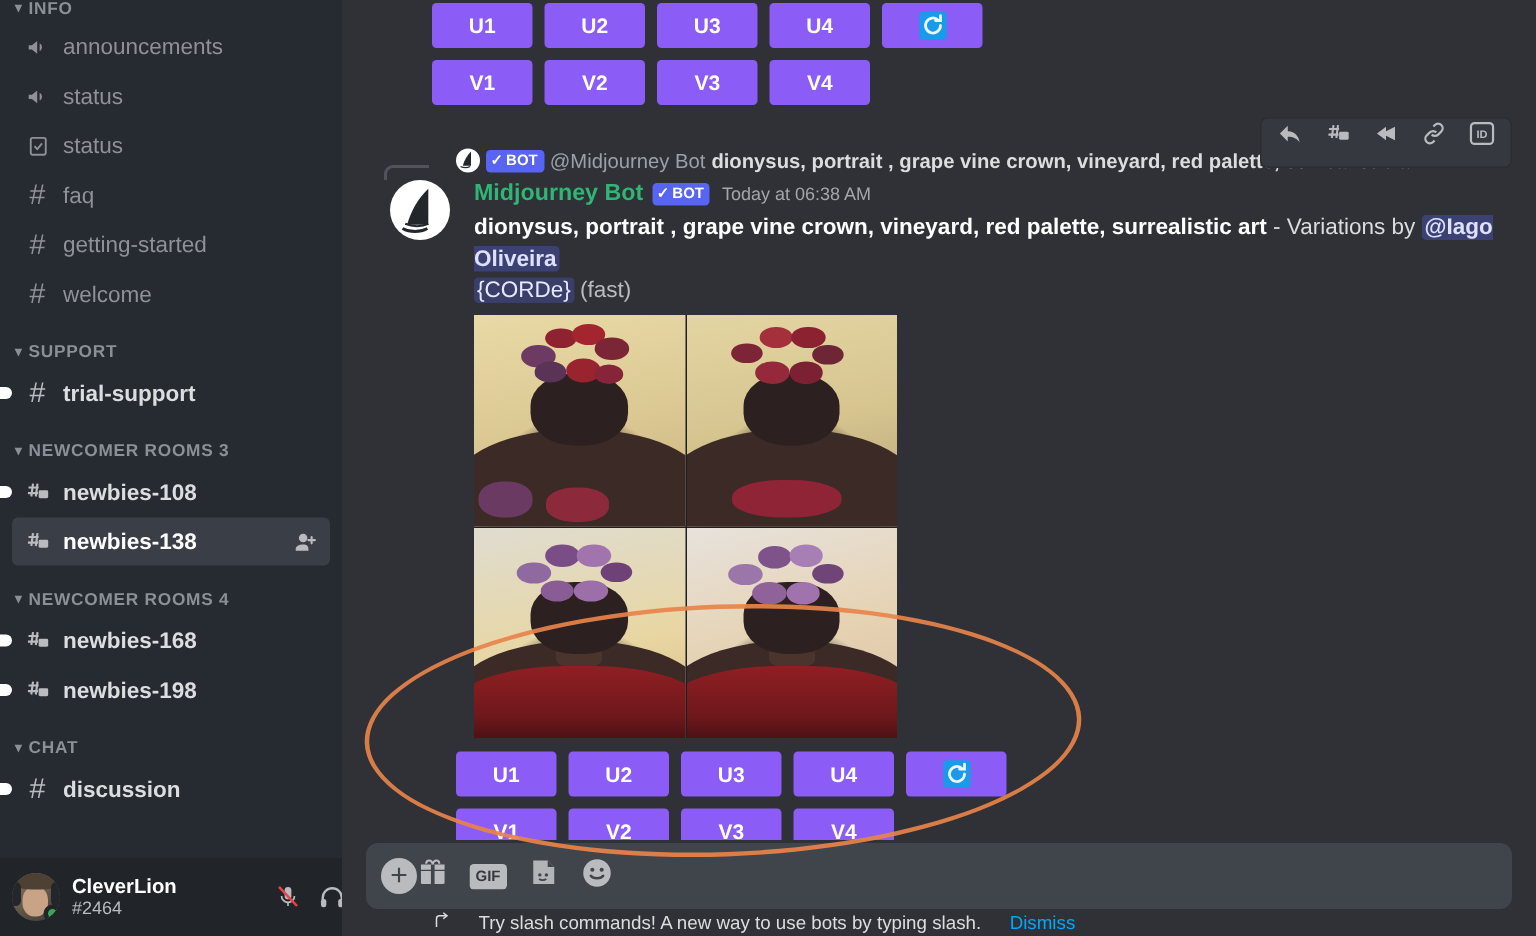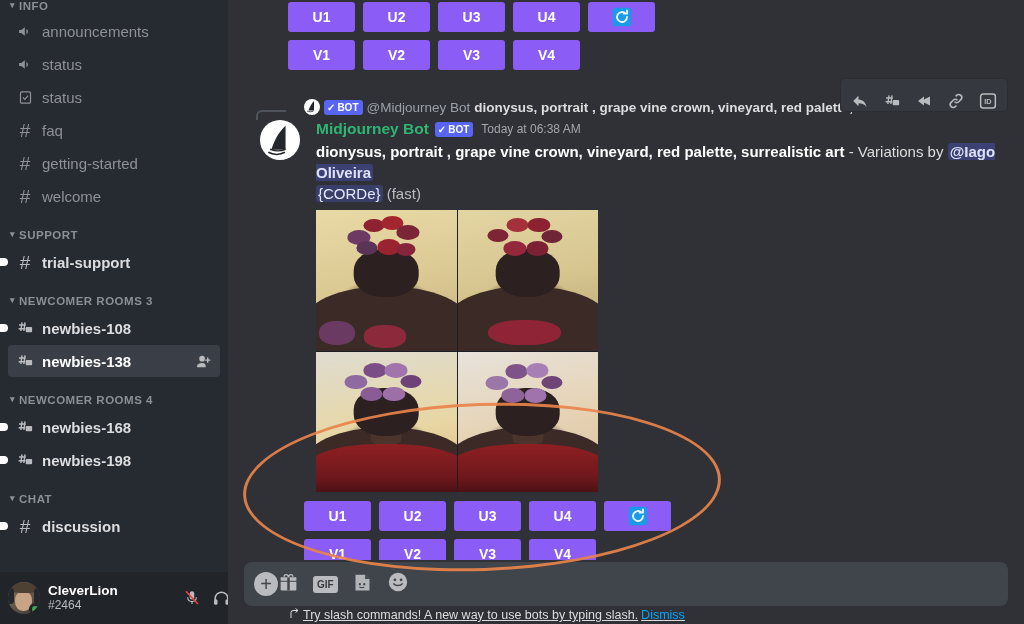--- a/index.html
+++ b/index.html
@@ -151,21 +151,21 @@
   .fast { color: #b9bbbe; }
 
   
   .hovertools {
     position: absolute; right: 16px; top: 78px;
     height: 34px; background: #35383e;
     border: 1px solid #2b2d31; border-radius: 5px;
     display: flex; align-items: center; gap: 2px;
     padding: 0 4px; z-index: 9;
   }
-  .htbtn { width: 30px; height: 30px; display:flex; align-items:flex-end; justify-content:center; color:#b9bbbe; cursor:pointer; border-radius:4px;}
+  .htbtn { width: 30px; height: 30px; display:flex; align-items:flex-start; justify-content:center; color:#b9bbbe; cursor:pointer; border-radius:4px;}
 
   
   .grid-wrap { margin-top: 6px; width: 282px; height: 282px; background:#1d1f24; }
   .grid { width: 282px; height: 282px; display: grid; grid-template-columns: 1fr 1fr; grid-template-rows: 1fr 1fr; gap: 1px; }
   .tile { position: relative; overflow: hidden; }
   .t1 { background: linear-gradient(170deg,#e8d9a6 0%, #ddcb95 45%, #c9b07b 100%); }
   .t2 { background: linear-gradient(170deg,#e3d5a3 0%, #d6c58f 50%, #b8a274 100%); }
   .t3 { background: linear-gradient(170deg,#dfdcd0 0%, #e8d7a4 55%, #d9b97c 100%); }
   .t4 { background: linear-gradient(165deg,#e7e2dc 0%, #e6d3b4 50%, #d8c3a4 100%); }
   .body-sil { position:absolute; bottom:0; left:50%; transform: translateX(-50%); width: 104%; height: 52%;
@@ -191,22 +191,22 @@
     margin-top: 2px;
   }
   .plus { width: 24px; height: 24px; border-radius: 50%; background: #b9bbbe; color: #40444b;
     display:flex; align-items:center; justify-content:center; font-size: 20px; line-height: 0; font-weight: 300; flex:0 0 24px;}
   .cph { color: #72767d; font-size: 15px; margin-left: 12px; flex: 1 1 auto; }
   .cicons { display: flex; align-items: center; gap: 14px; color: #b9bbbe; }
   .gifbox { border: 1px solid transparent; background:#b9bbbe; color:#36393f; font-size:10px; font-weight:bold;
     border-radius:3px; padding: 2px 3px; line-height: 11px; }
   .slashbar {
     position: absolute; left: 0; right: 0; bottom: 0; height: 18px;
-    display: flex; align-items: center; gap: 3px;
-    padding-left: 60px; font-size: 12.5px; color: #dcddde; text-decoration: underline;
+    display: flex; align-items: center; gap: 19px;
+    padding-left: 60px; font-size: 12.5px; color: #dcddde;
   }
   .slashbar .dismiss { color: #00a8fc; cursor: pointer; }
 
   
   .annot {
     position: absolute;
     left: 243px; top: 403px;
     width: 478px; height: 168px;
     border: 3.5px solid #e8834a;
     border-radius: 50%;

